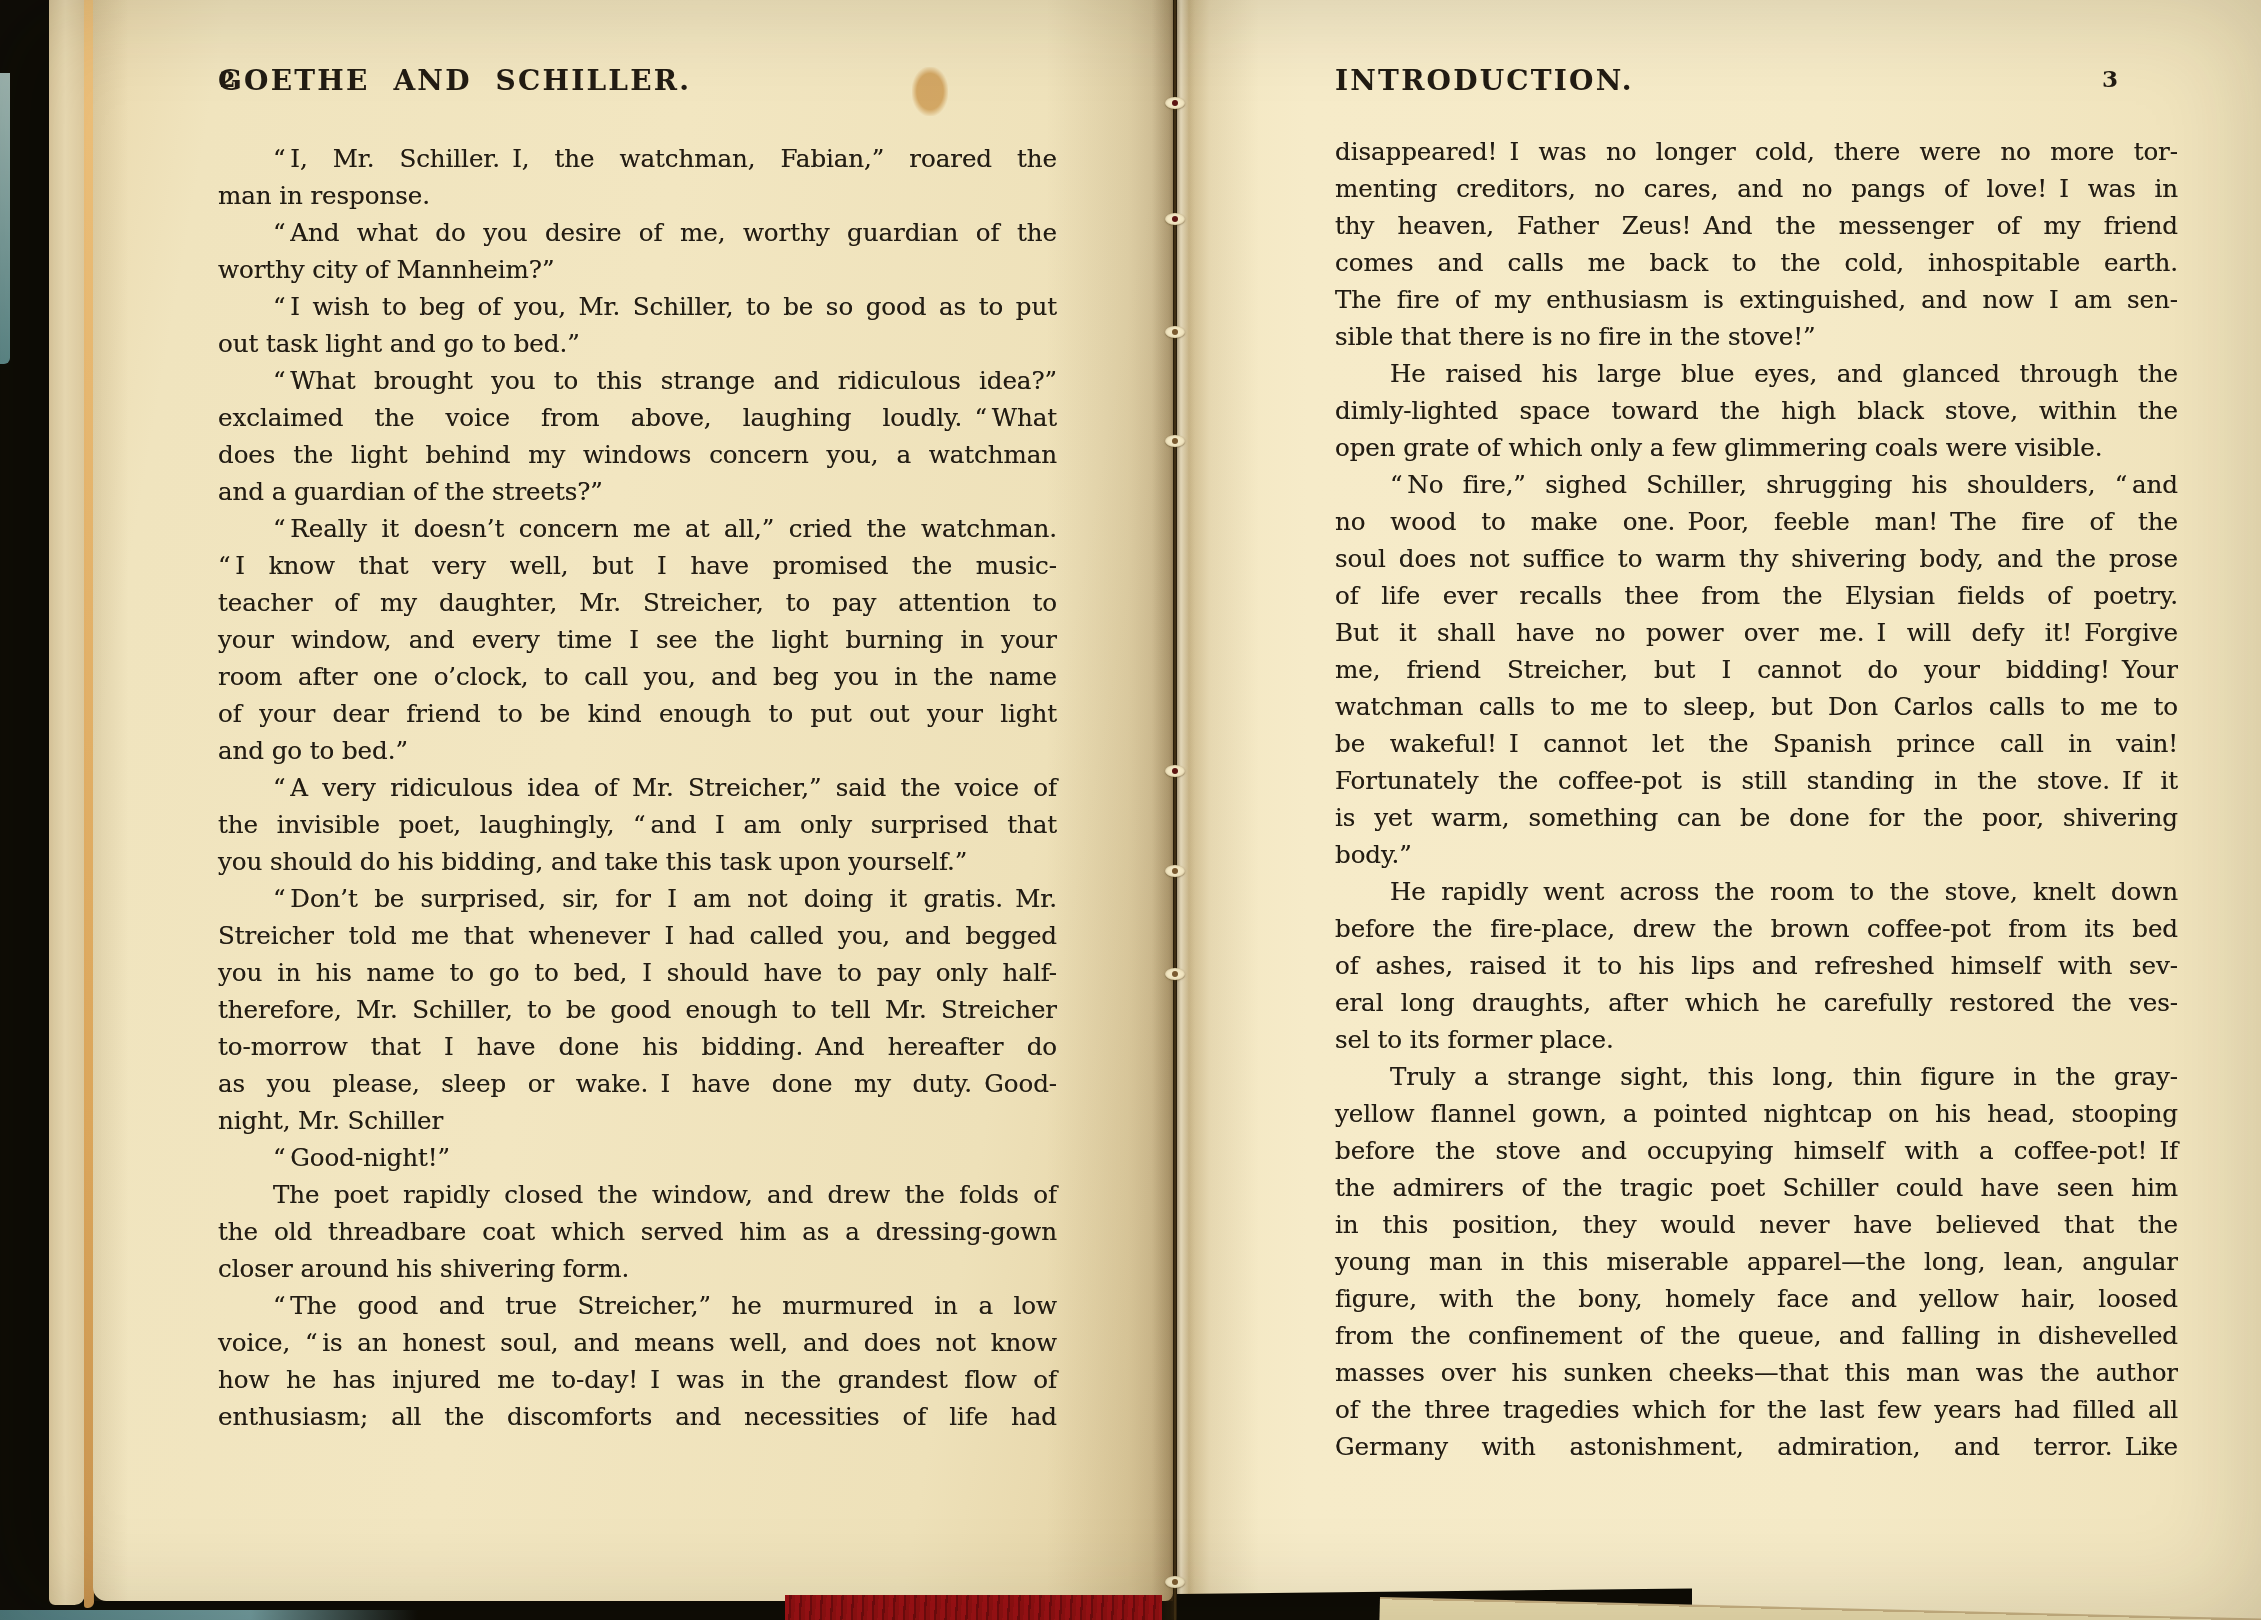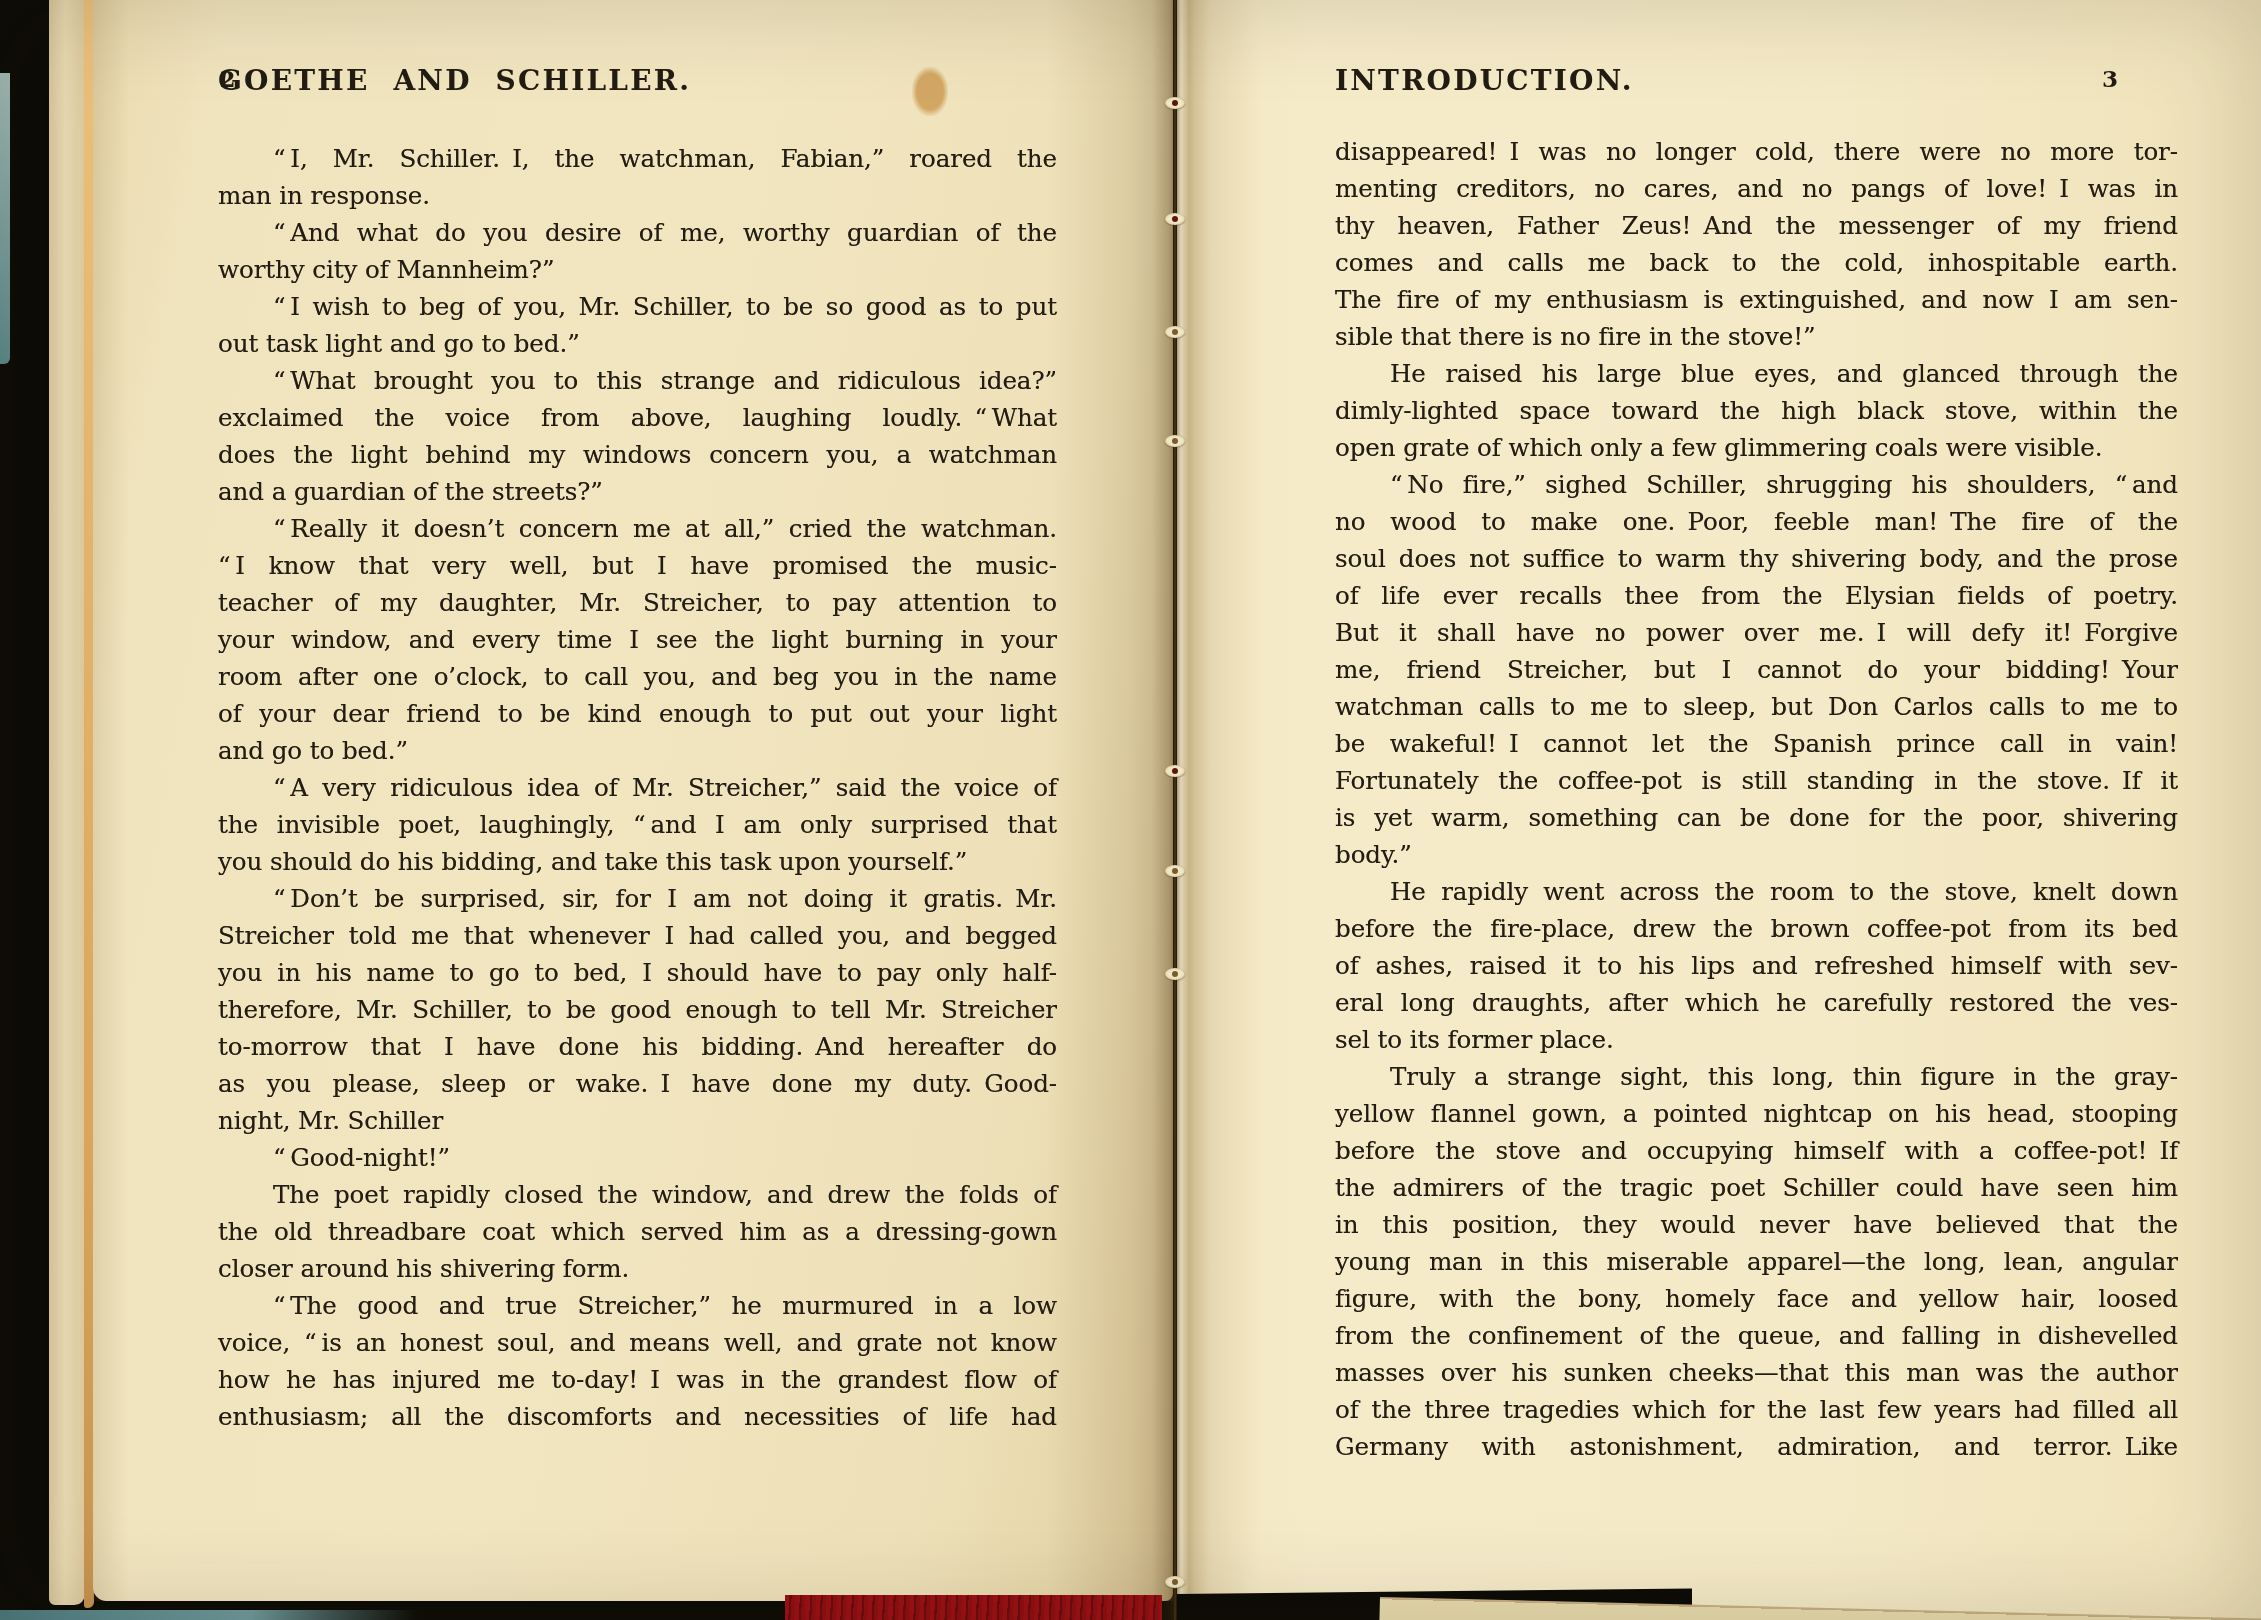--- a/index.html
+++ b/index.html
@@ -133,21 +133,21 @@
         <div class="line">you in his name to go to bed, I should have to pay only half-</div>
         <div class="line">therefore, Mr. Schiller, to be good enough to tell Mr. Streicher</div>
         <div class="line">to-morrow that I have done his bidding. And hereafter do</div>
         <div class="line">as you please, sleep or wake. I have done my duty. Good-</div>
         <div class="line endline">night, Mr. Schiller</div>
         <div class="line indent endline">“ Good-night!”</div>
         <div class="line indent">The poet rapidly closed the window, and drew the folds of</div>
         <div class="line">the old threadbare coat which served him as a dressing-gown</div>
         <div class="line endline">closer around his shivering form.</div>
         <div class="line indent">“ The good and true Streicher,” he murmured in a low</div>
-        <div class="line">voice, “ is an honest soul, and means well, and grate not know</div>
+        <div class="line">voice, “ is an honest soul, and means well, and does not know</div>
         <div class="line">how he has injured me to-day! I was in the grandest flow of</div>
         <div class="line">enthusiasm; all the discomforts and necessities of life had</div>
       </div>
   </div>
   <div class="stain"></div>
 
   <div id="right-text" class="text-block">
     <div class="head-row">
       <span class="running-head">INTRODUCTION.</span>
       <span class="folio">3</span>

